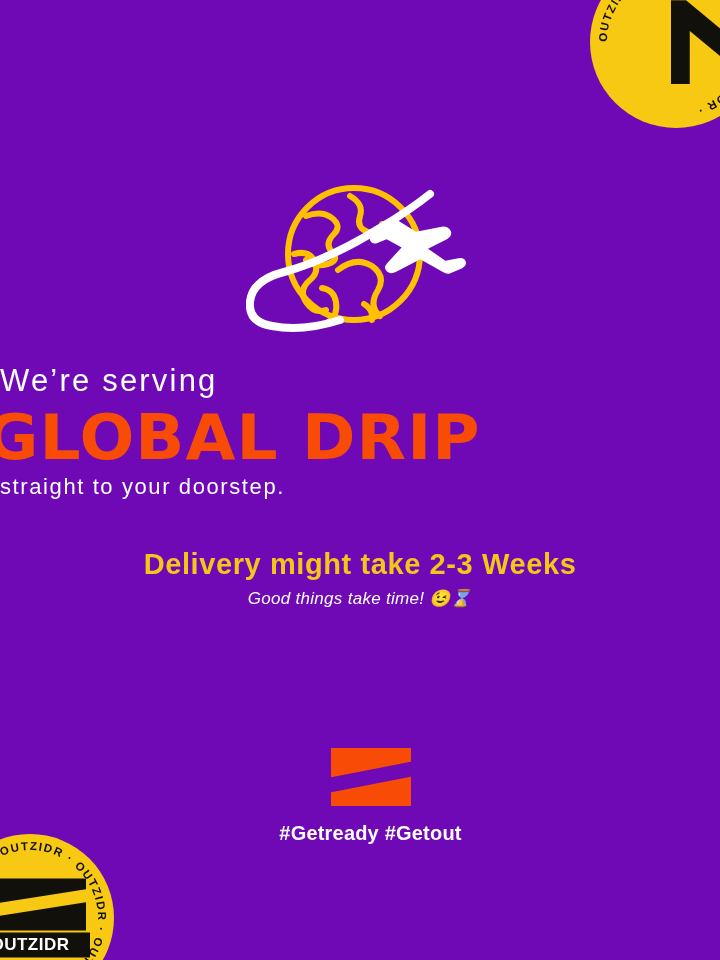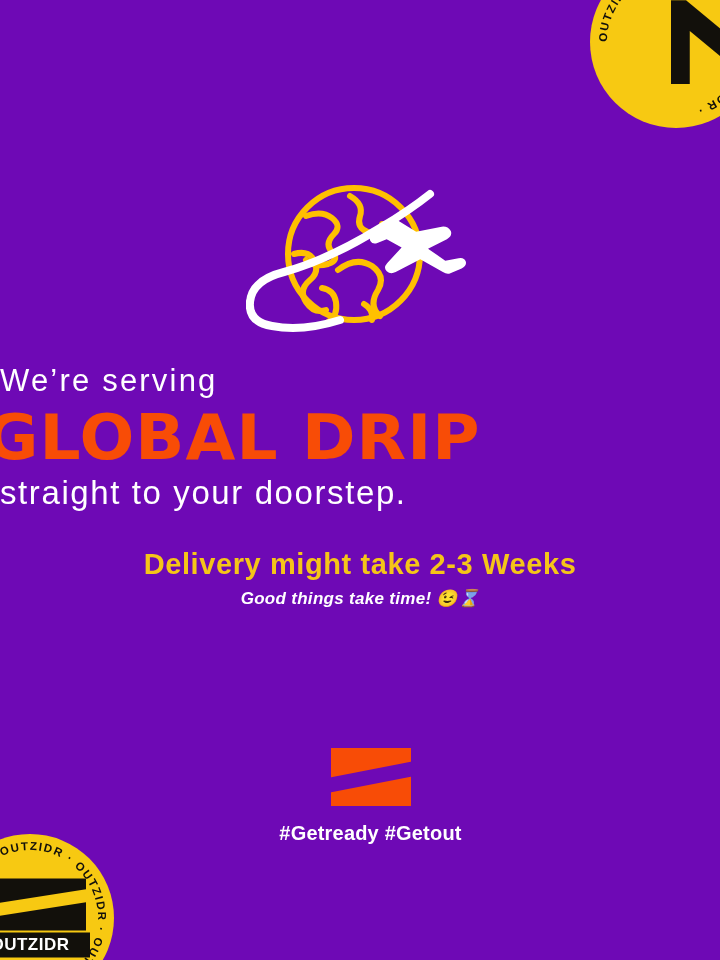--- a/index.html
+++ b/index.html
@@ -112,21 +112,21 @@
     font-family:"DejaVu Sans", sans-serif;
     font-weight:bold;
     font-size:62px;
     line-height:1.02;
     letter-spacing:1px;
     transform:scaleX(1.04);
     margin:8px 0 6px;
   }
   .subline {
     color:#FFFFFF;
-    font-size:33px;
+    font-size:22px;
     font-weight:300;
     letter-spacing:1.6px;
     line-height:1.1;
   }
 
   .delivery {
     position:absolute;
     left:0; right:0;
     top:548px;
     text-align:center;
@@ -135,21 +135,21 @@
     font-weight:bold;
     letter-spacing:0.6px;
   }
   .tagline {
     position:absolute;
     left:0; right:0;
     top:588px;
     text-align:center;
     color:#FFFFFF;
     font-size:17px;
-    font-weight:bold;
+    font-weight:normal;
     font-style:italic;
     letter-spacing:0.3px;
   }
 
   
   .footer {
     position:absolute;
     left:0; right:0;
     top:748px;
     display:flex;

